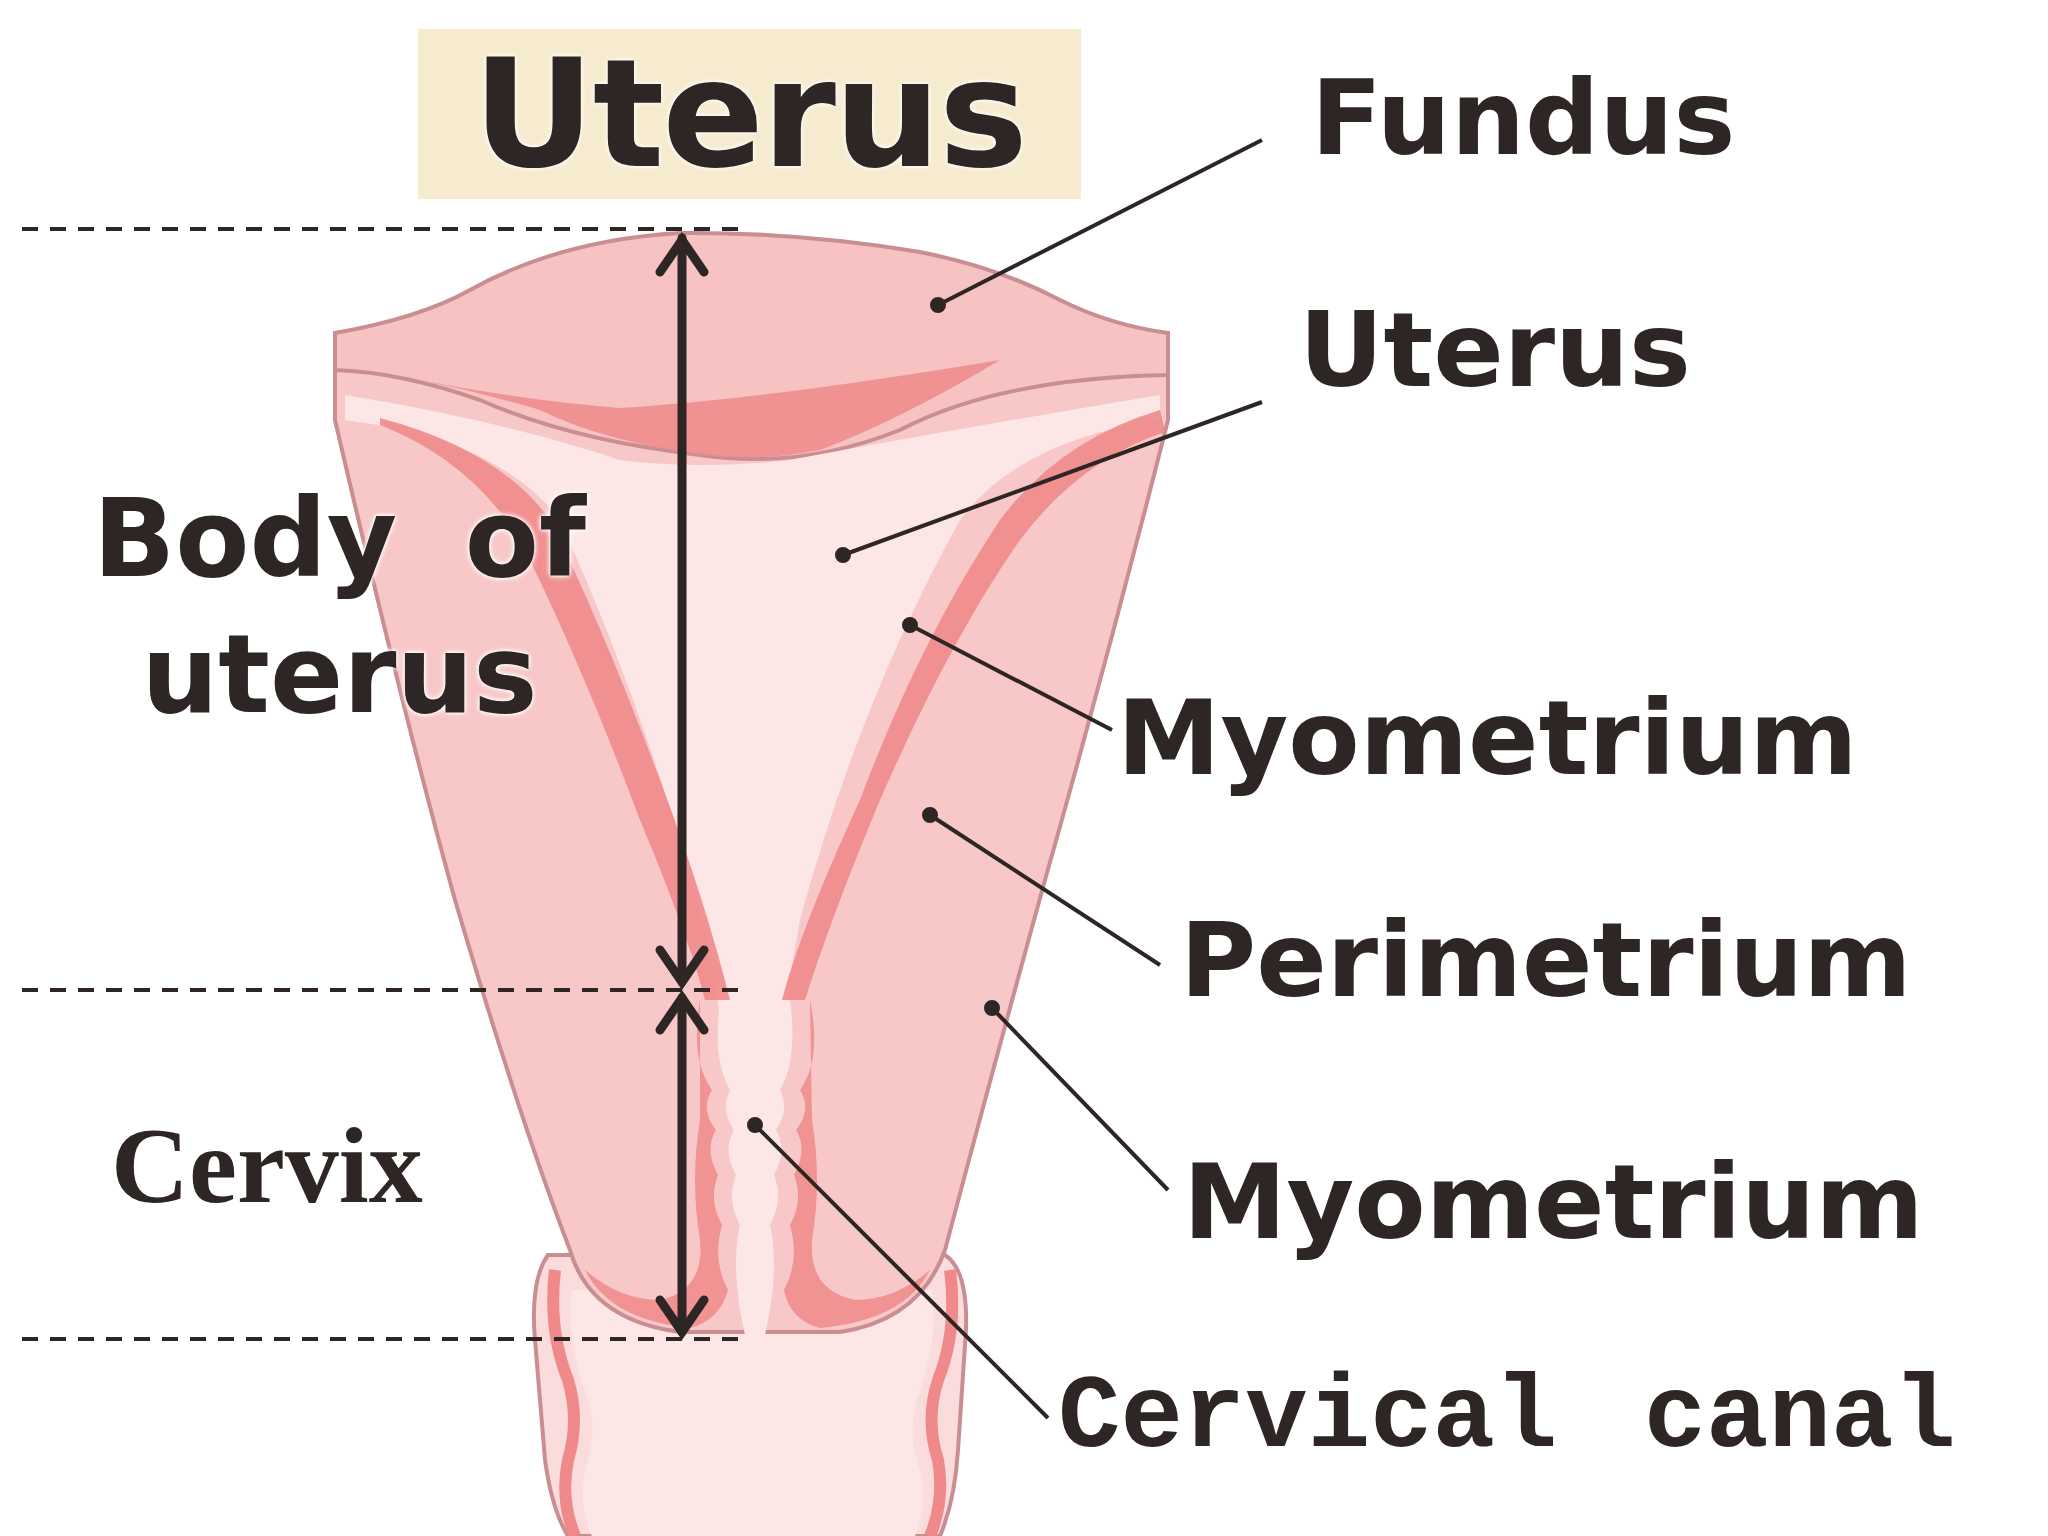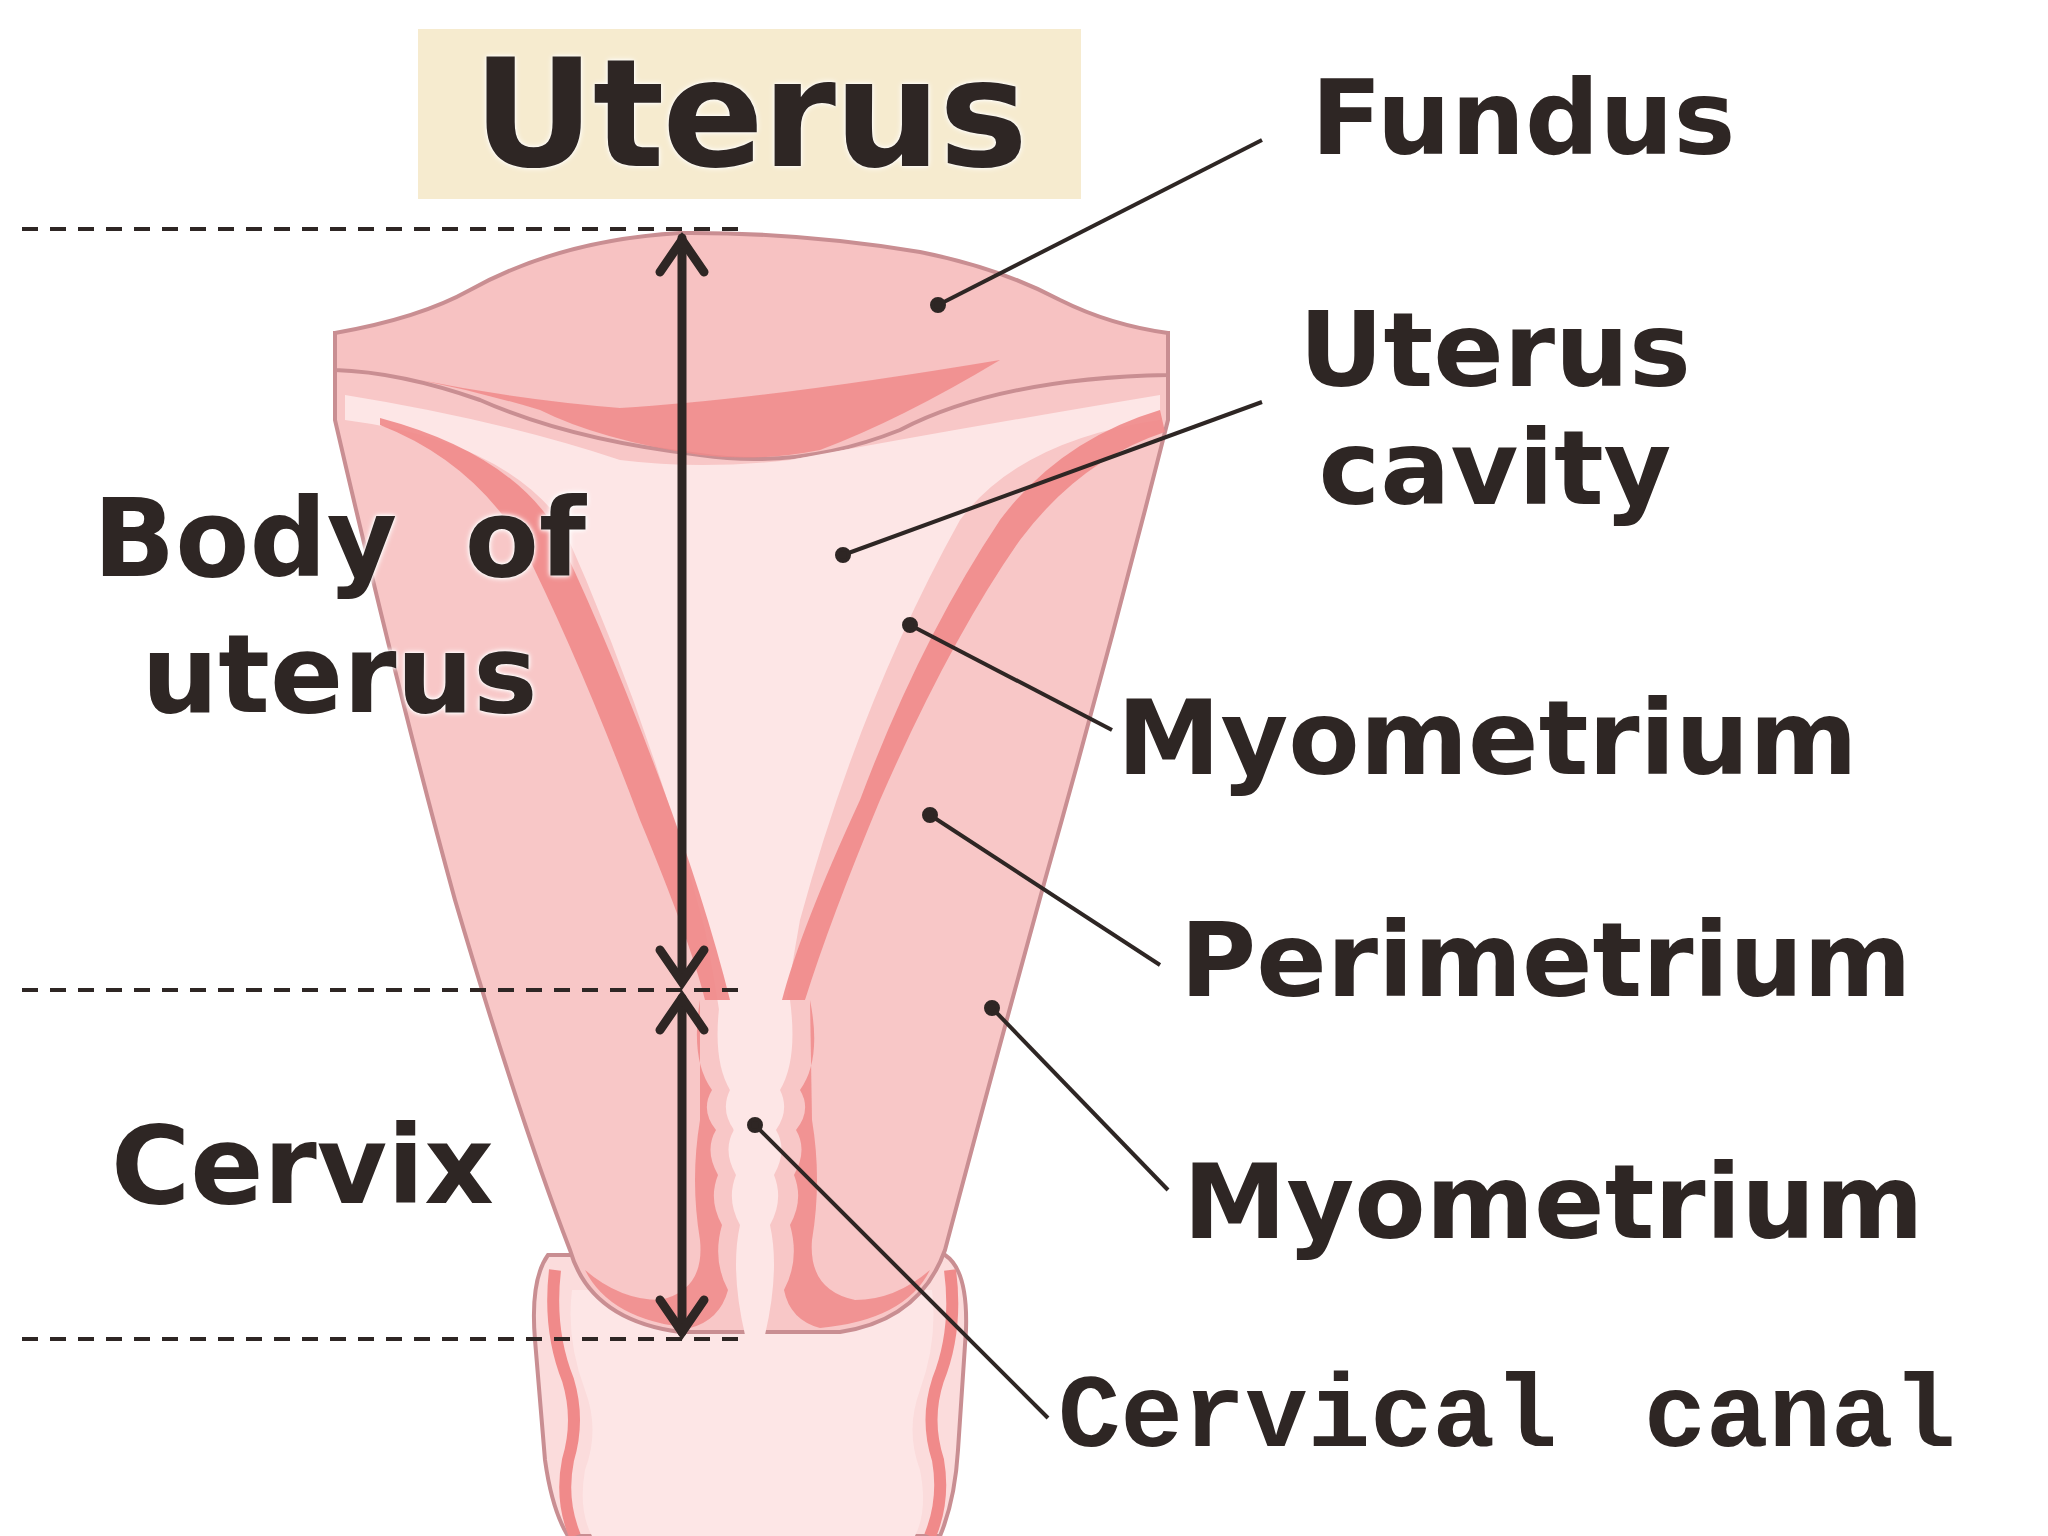--- a/index.html
+++ b/index.html
@@ -83,27 +83,26 @@
 
 <div class="title-box">
   <span class="title-text">Uterus</span>
 </div>
 
 <div class="label big center" style="left:52px; top:485px; width:575px;">
   <div style="word-spacing:30px;">Body of</div>
   <div style="margin-top:28px;">uterus</div>
 </div>
 
-<div class="label big" style="left:111px; top:1112px;">Cervix</div>
+<div class="label big" style="left:111px; top:1112px;font-family:Liberation Serif, serif;">Cervix</div>
 
 <div class="label right" style="left:1267px; top:66px;margin-left:44px;">Fundus</div>
 
 <div class="label right center" style="left:1250px; top:298px; width:490px;">
   <div>Uterus</div>
-  <div style="margin-top:14px;">cavity</div>
 </div>
 
 <div class="label right" style="left:1117px; top:686px;">Myometrium</div>
 
 <div class="label right" style="left:1180px; top:908px;">Perimetrium</div>
 
 <div class="label right" style="left:1183px; top:1150px;">Myometrium</div>
 
 <div class="label right" style="left:1058px; top:1366px; word-spacing:24px;font-family:Liberation Mono, monospace;">Cervical canal</div>
 

